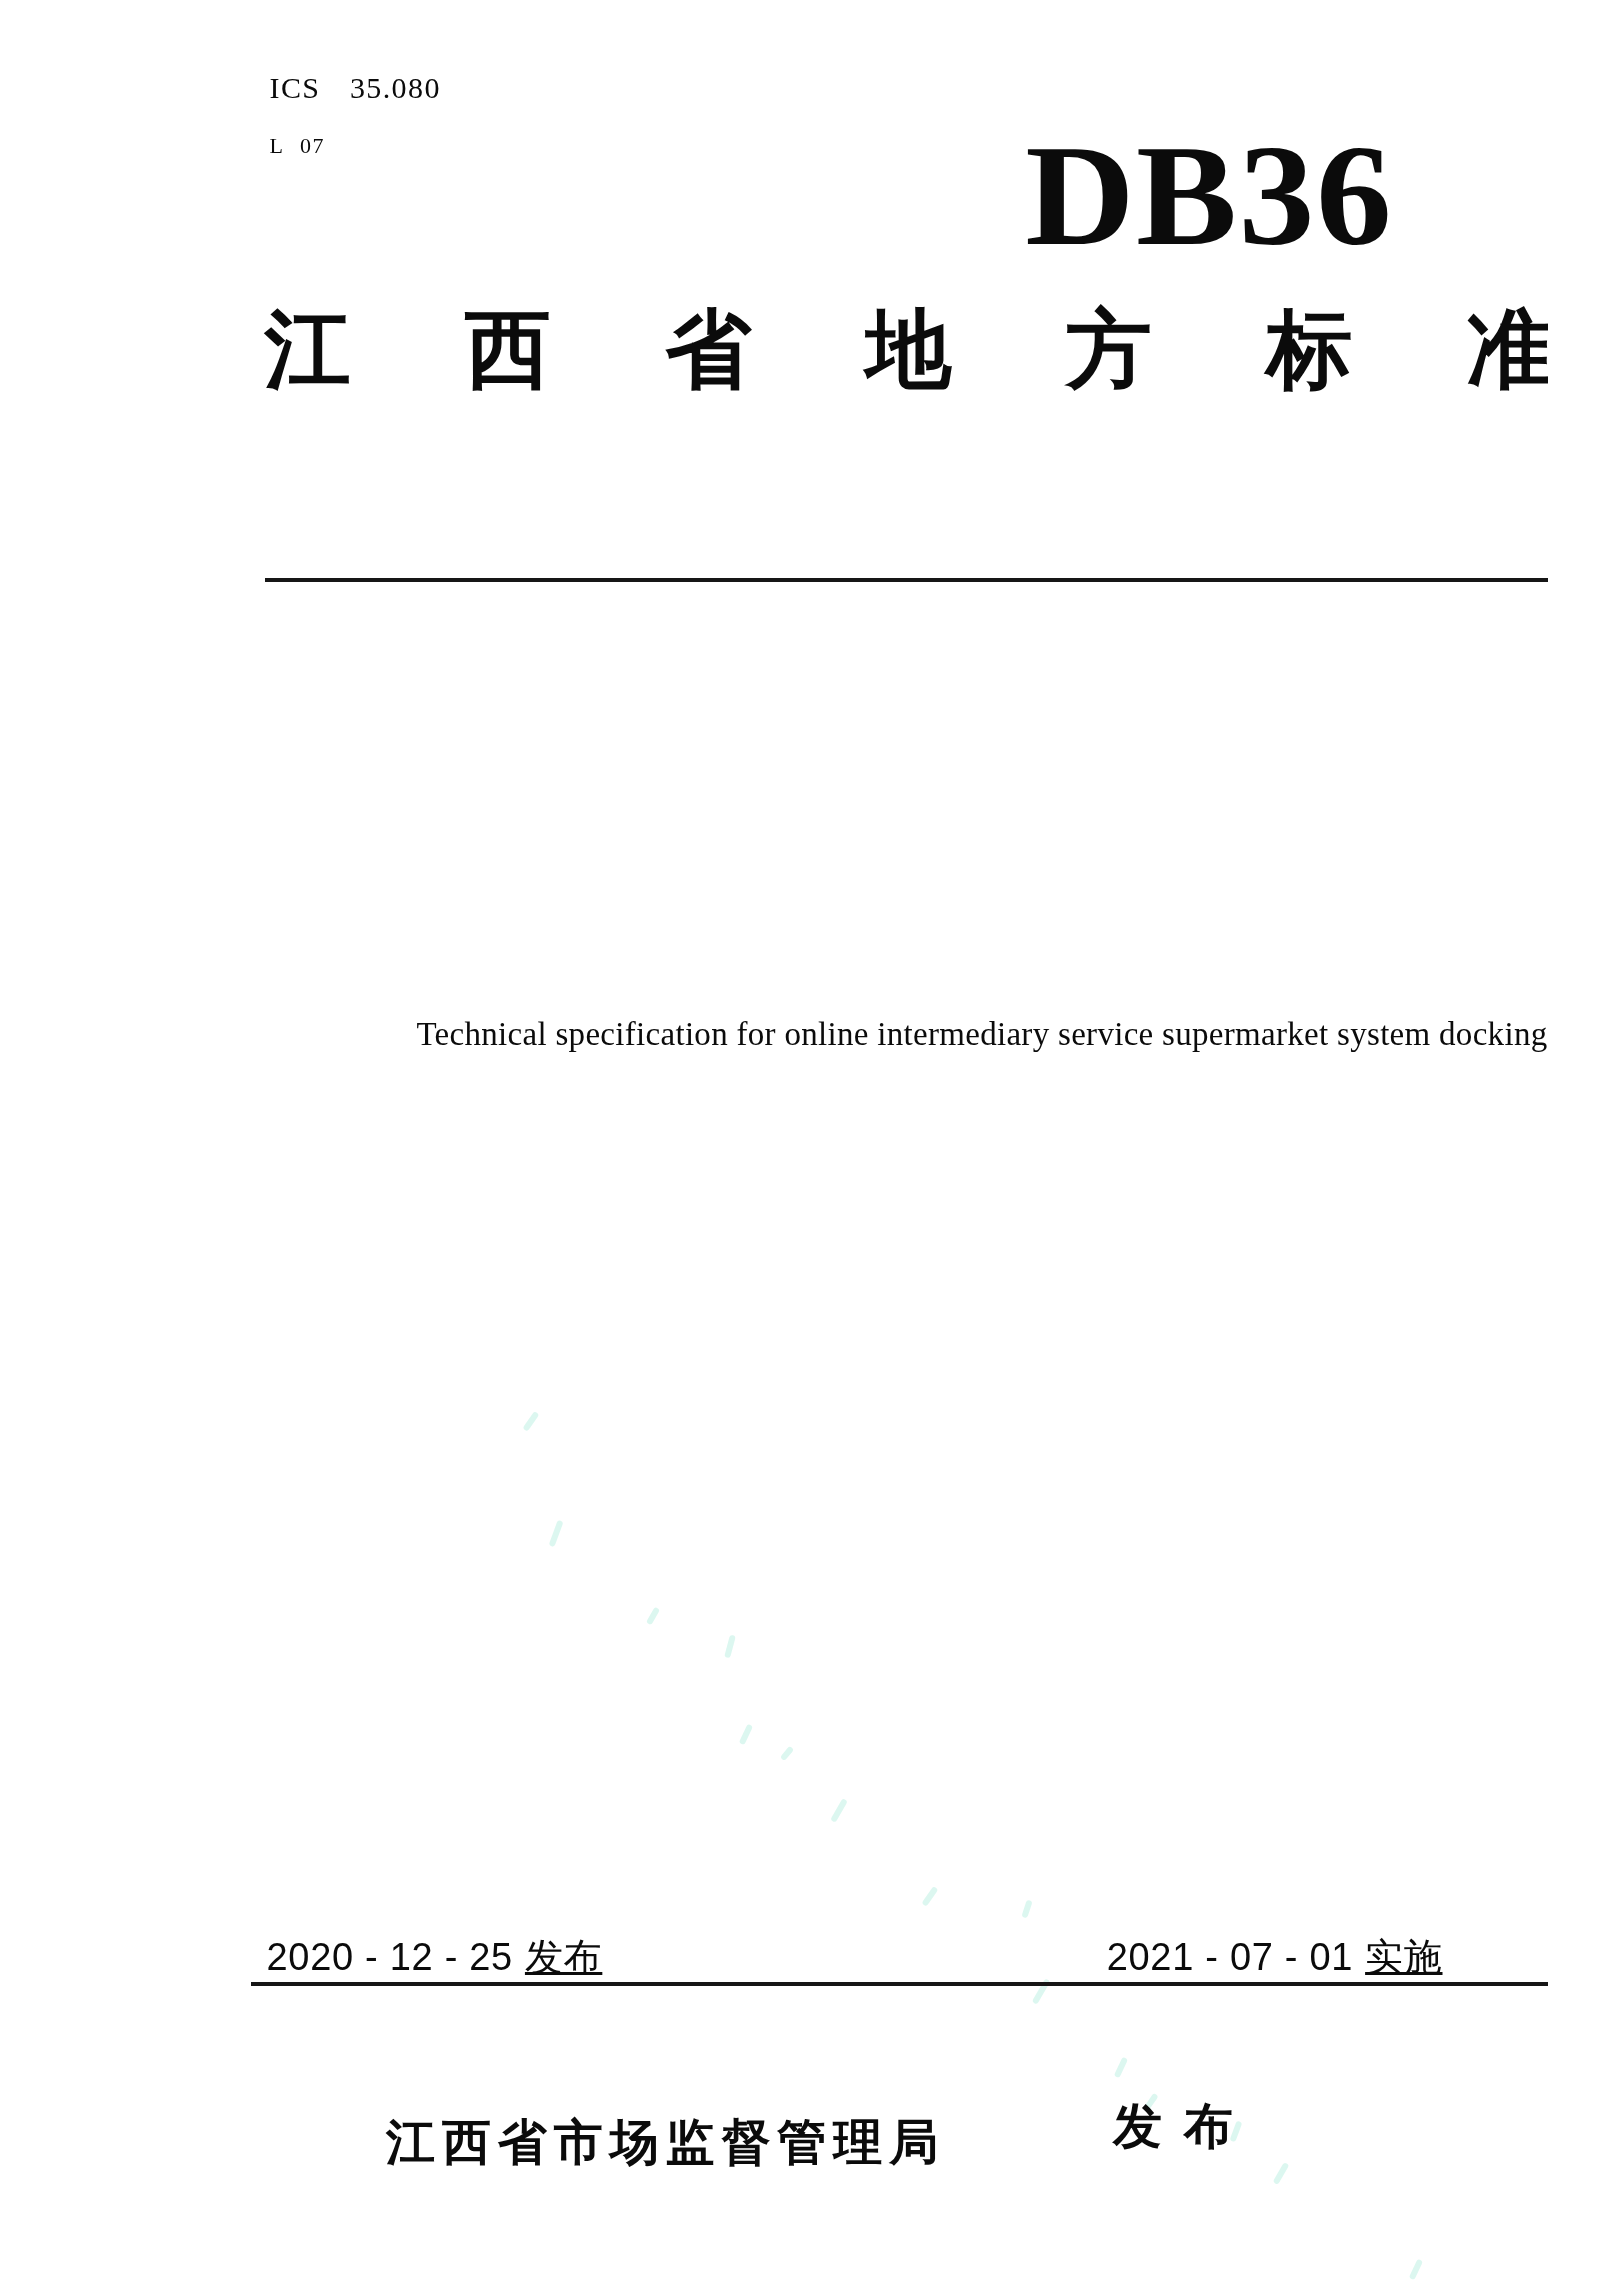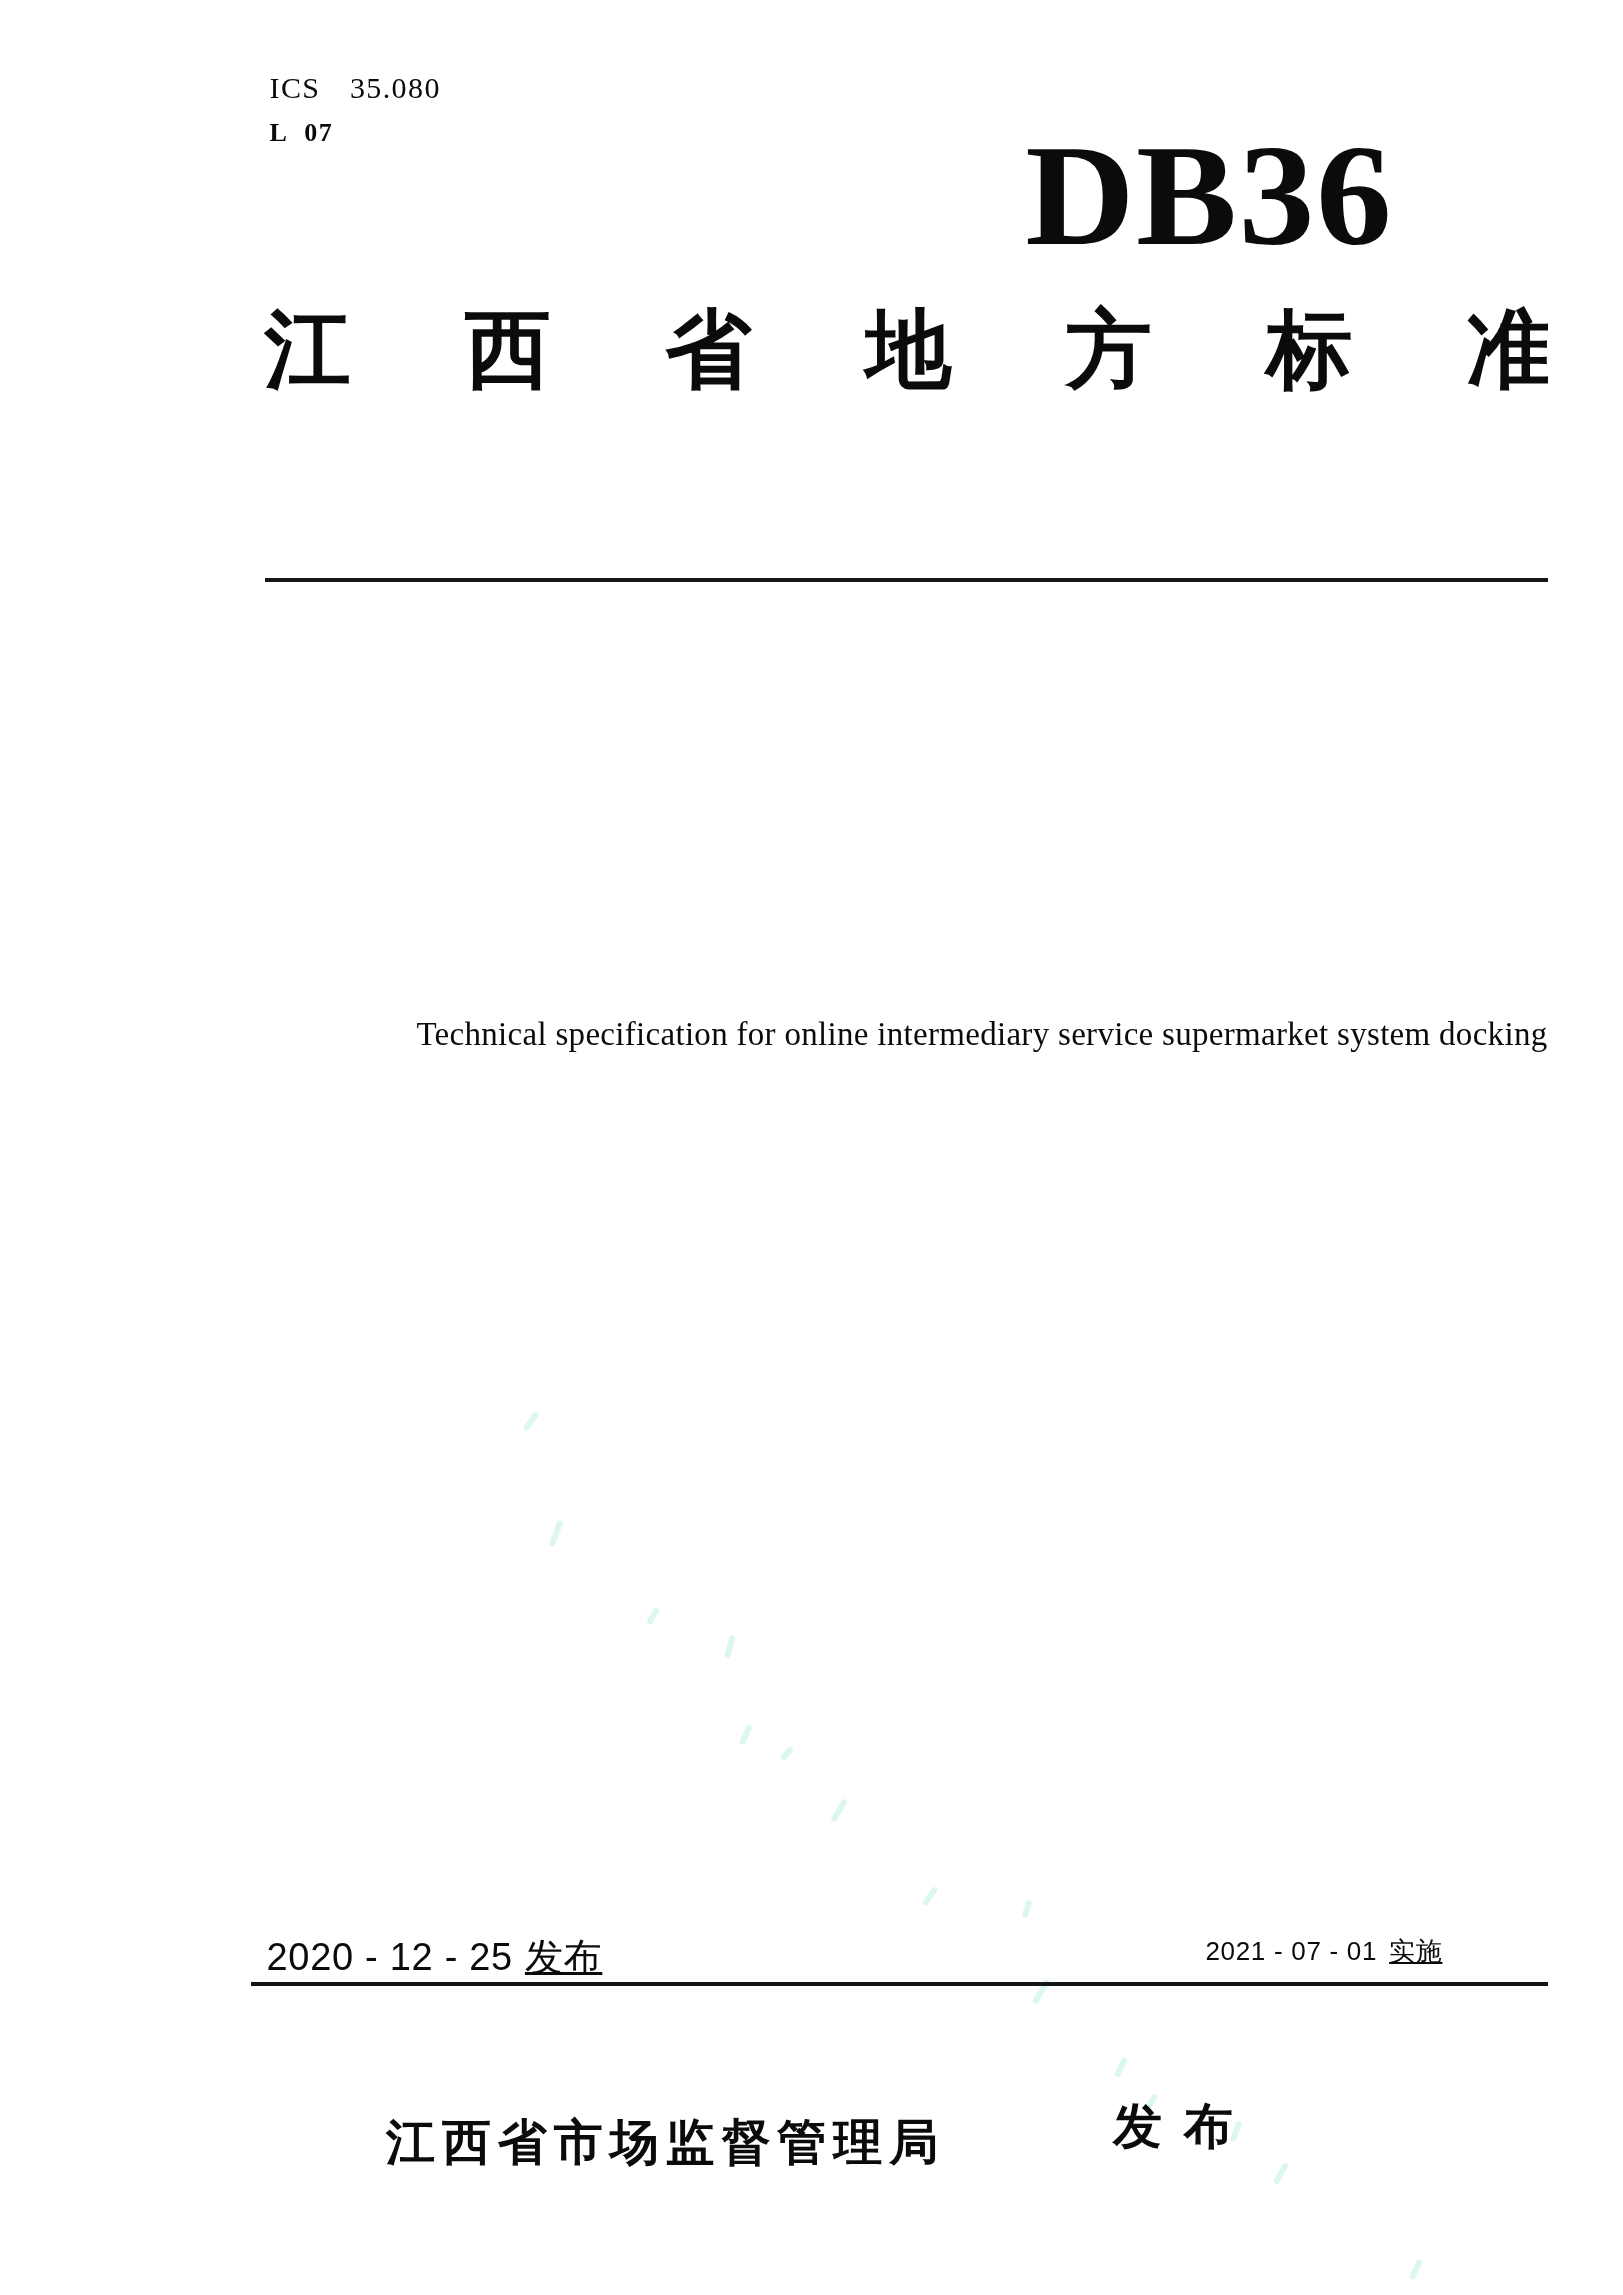--- a/index.html
+++ b/index.html
@@ -13,24 +13,23 @@
     overflow:hidden;
   }
   .serif{font-family:"Liberation Serif","DejaVu Serif",serif;}
 
   .ics{
     position:absolute;left:194px;top:73px;
     font-size:30px;letter-spacing:1.4px;word-spacing:20.6px;
     line-height:1.0;
   }
   .doc-class{
-    position:absolute;left:194px;top:120px;
-    font-size:26px;letter-spacing:1.4px;word-spacing:9.6px;
+    position:absolute;left:194px;top:135px;
+    font-size:22px;letter-spacing:1.4px;word-spacing:9.6px;
     line-height:1.0;
-    font-weight:bold;
   }
   .logo{
     position:absolute;top:125px;right:154px;
     font-size:143px;font-weight:bold;line-height:1.0;
     letter-spacing:1.4px;
     transform:scaleX(1.06);transform-origin:100% 50%;
   }
   .category{
     position:absolute;left:189px;top:306px;width:1288px;
     display:flex;justify-content:space-between;
@@ -58,21 +57,21 @@
     font-size:33px;letter-spacing:0.3px;line-height:1.1;
   }
 
   .dates .label{margin-left:12px;text-decoration:underline;}
   .date-issue{
     position:absolute;left:191px;top:1938px;
     font-size:38px;letter-spacing:0.7px;line-height:1.0;
   }
   .date-impl{
     position:absolute;right:105px;top:1938px;
-    font-size:26px;letter-spacing:0.7px;line-height:1.0;
+    font-size:38px;letter-spacing:0.7px;line-height:1.0;
   }
 
   .publisher{
     position:absolute;left:0;top:2086px;width:100%;
     display:flex;justify-content:center;align-items:center;column-gap:168px;
     font-size:49px;font-weight:700;line-height:1.0;
   }
   .publisher .name{letter-spacing:6.9px;margin-top:32px;}
   .publisher .action{letter-spacing:4.1px;}
 

